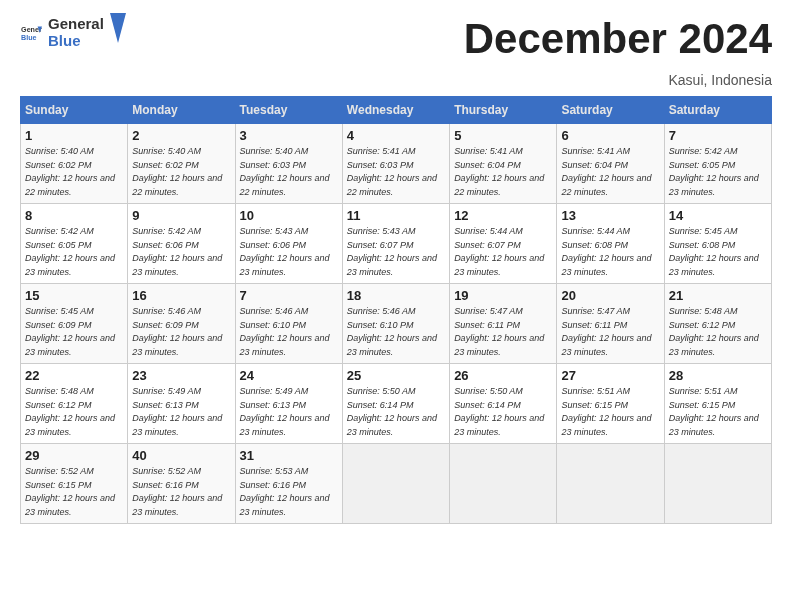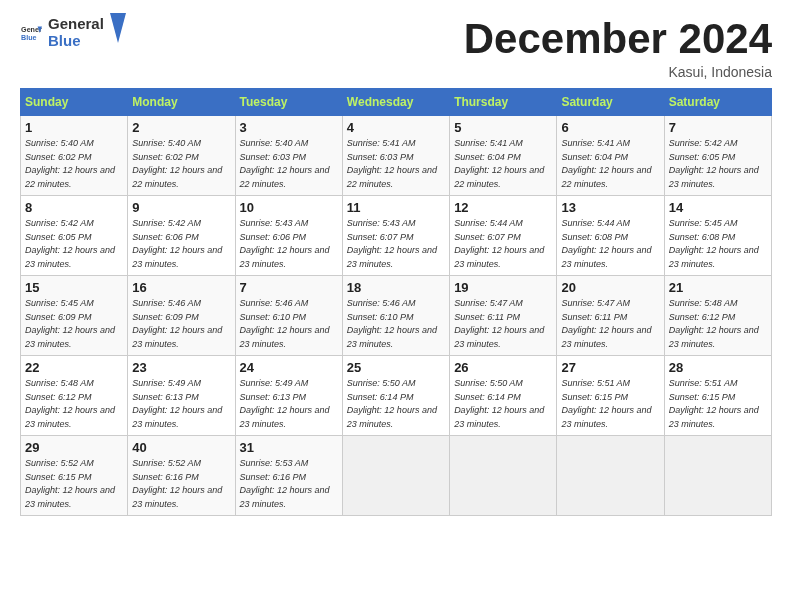--- a/index.html
+++ b/index.html
@@ -34,30 +34,30 @@
     }
     .calendar-title {
       font-size: 42px;
       font-weight: bold;
       color: #222;
       line-height: 1.1;
     }
     .calendar-subtitle {
       font-size: 14px;
       color: #555;
-      margin-top: 2px;
+      margin-top: 10px;
     }
     table {
       width: 100%;
       border-collapse: collapse;
       table-layout: fixed;
     }
     thead tr th {
       background-color: #3a6fc4;
-      color: #bef264;
+      color: #e5e5e5;
       font-size: 12px;
       font-weight: bold;
       padding: 6px 4px;
       text-align: left;
       border: 1px solid #3a6fc4;
     }
     tbody tr td {
       border: 1px solid #ccc;
       vertical-align: top;
       padding: 4px 4px 4px 4px;

